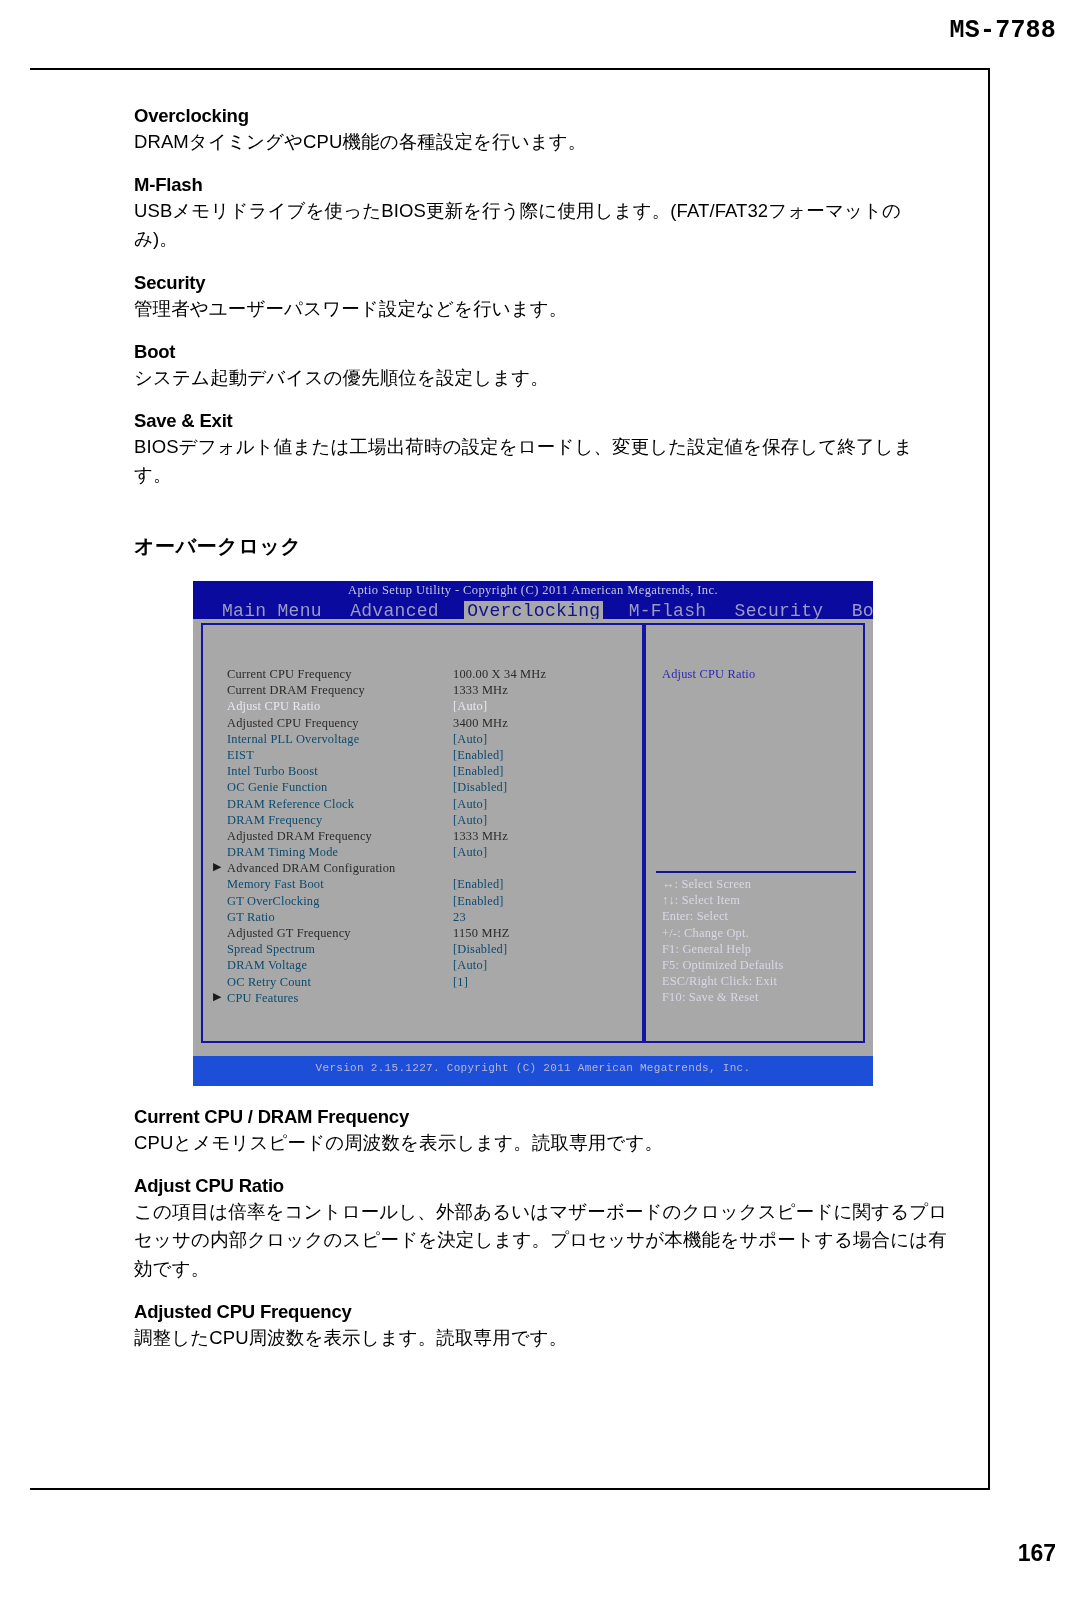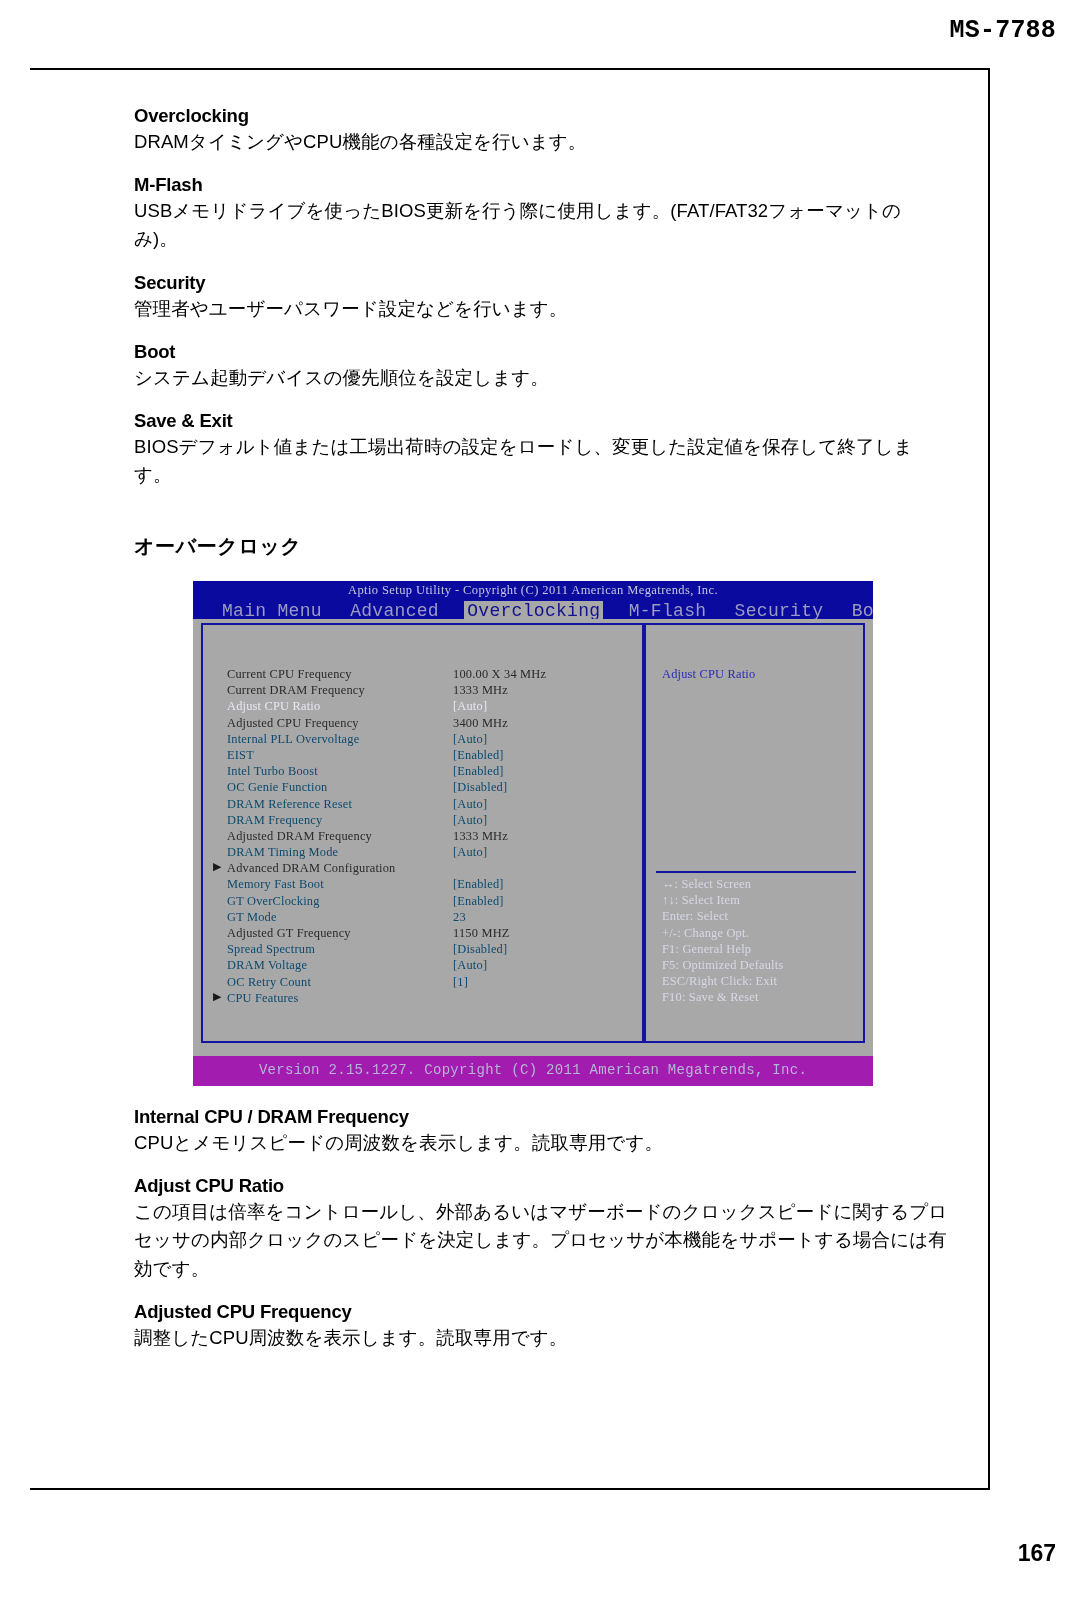--- a/index.html
+++ b/index.html
@@ -229,23 +229,23 @@
     letter-spacing: .2px;
   }
   #keys .krow { height: 16.2px; white-space: nowrap; }
 
   .bios-footer {
     position: absolute;
     left: 0;
     bottom: 0;
     width: 680px;
     height: 30px;
-    background: #a21caf;
+    background: #1d4ed8;
     color: #b6b6d4;
-    font-size: 14px;
+    font-size: 11px;
     text-align: center;
     padding-top: 6px;
     box-sizing: border-box;
     letter-spacing: .3px;
   }
 
   
   #content-lower {
     position: absolute;
     left: 134px;
@@ -332,21 +332,21 @@
           </div>
           <div class="row">
             <span class="label c-blue">Intel Turbo Boost</span>
             <span class="value c-blue">[Enabled]</span>
           </div>
           <div class="row">
             <span class="label c-blue">OC Genie Function</span>
             <span class="value c-blue">[Disabled]</span>
           </div>
           <div class="row">
-            <span class="label c-blue">DRAM Reference Reset</span>
+            <span class="label c-blue">DRAM Reference Clock</span>
             <span class="value c-blue">[Auto]</span>
           </div>
           <div class="row">
             <span class="label c-blue">DRAM Frequency</span>
             <span class="value c-blue">[Auto]</span>
           </div>
           <div class="row">
             <span class="label c-dark">Adjusted DRAM Frequency</span>
             <span class="value c-dark">1333 MHz</span>
           </div>
@@ -360,21 +360,21 @@
           </div>
           <div class="row">
             <span class="label c-blue">Memory Fast Boot</span>
             <span class="value c-blue">[Enabled]</span>
           </div>
           <div class="row">
             <span class="label c-blue">GT OverClocking</span>
             <span class="value c-blue">[Enabled]</span>
           </div>
           <div class="row">
-            <span class="label c-blue">GT Mode</span>
+            <span class="label c-blue">GT Ratio</span>
             <span class="value c-blue">23</span>
           </div>
           <div class="row">
             <span class="label c-dark">Adjusted GT Frequency</span>
             <span class="value c-dark">1150 MHZ</span>
           </div>
           <div class="row">
             <span class="label c-blue">Spread Spectrum</span>
             <span class="value c-blue">[Disabled]</span>
           </div>
@@ -406,21 +406,21 @@
         </div>
 
     </div>
 
     <div class="bios-footer">Version 2.15.1227. Copyright (C) 2011 American Megatrends, Inc.</div>
   </div>
 
   <div id="content-lower">
 
     <div class="sec">
-      <div class="sec-title">Internal CPU / DRAM Frequency</div>
+      <div class="sec-title">Current CPU / DRAM Frequency</div>
       <div class="sec-body">CPUとメモリスピードの周波数を表示します。読取専用です。</div>
     </div>
 
     <div class="sec">
       <div class="sec-title">Adjust CPU Ratio</div>
       <div class="sec-body">この項目は倍率をコントロールし、外部あるいはマザーボードのクロックスピードに関するプロセッサの内部クロックのスピードを決定します。プロセッサが本機能をサポートする場合には有効です。</div>
     </div>
 
     <div class="sec">
       <div class="sec-title">Adjusted CPU Frequency</div>

